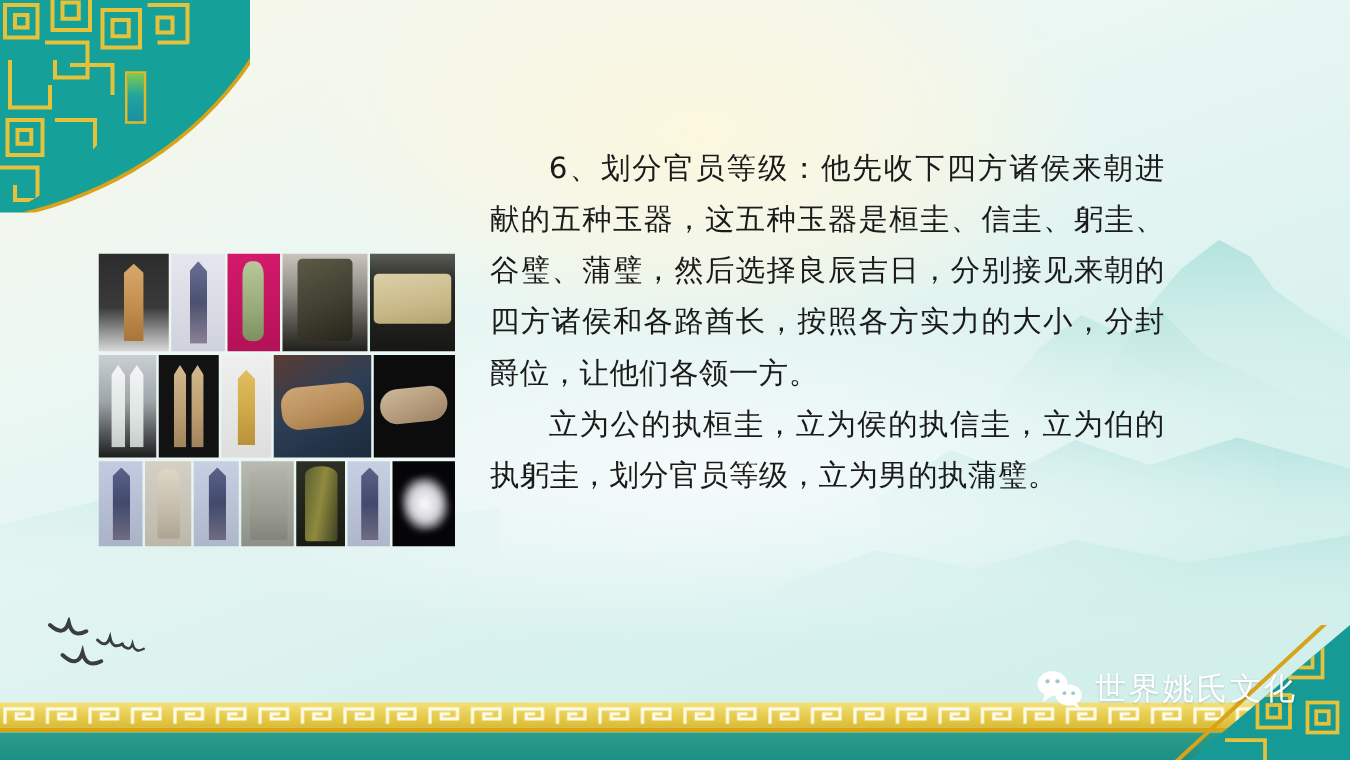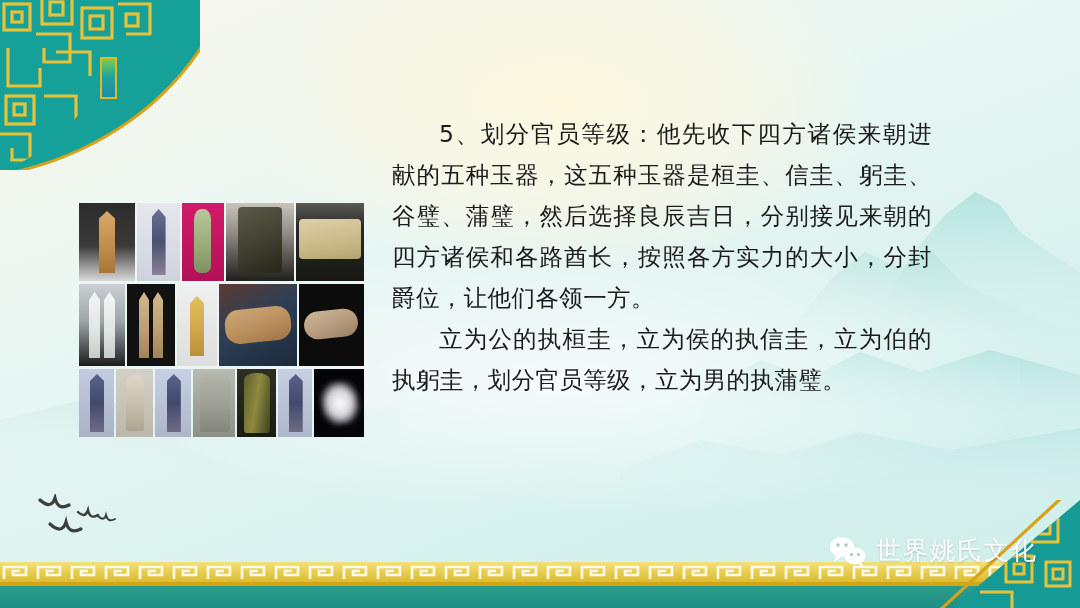--- a/index.html
+++ b/index.html
@@ -308,21 +308,21 @@
         <div class="cell" style="width: 36px; background: linear-gradient(rgb(199, 207, 226) 0%, rgb(174, 182, 203) 100%);">
           <div style="position: absolute; left: 11px; top: 5px; width: 14px; height: 58px; background: linear-gradient(rgb(90, 98, 136) 0%, rgb(65, 74, 109) 50%, rgb(111, 107, 132) 100%); clip-path: polygon(50% 0px, 100% 12%, 100% 100%, 0px 100%, 0px 12%);"></div>
         </div>
         <div class="cell" style="width: 52px; background: rgb(5, 5, 8);">
           <div style="position: absolute; left: 7px; top: 12px; width: 38px; height: 44px; background: radial-gradient(rgb(255, 255, 255) 0%, rgb(207, 207, 214) 45%, rgba(8, 8, 12, 0) 78%); transform: rotate(-8deg); filter: blur(2px);"></div>
         </div>
       </div>
     </div>
 
   <div class="text-block">
-    <p class="para indent">5、划分官员等级：他先收下四方诸侯来朝进献的五种玉器，这五种玉器是桓圭、信圭、躬圭、谷璧、蒲璧，然后选择良辰吉日，分别接见来朝的四方诸侯和各路酋长，按照各方实力的大小，分封爵位，让他们各领一方。</p>
+    <p class="para indent">6、划分官员等级：他先收下四方诸侯来朝进献的五种玉器，这五种玉器是桓圭、信圭、躬圭、谷璧、蒲璧，然后选择良辰吉日，分别接见来朝的四方诸侯和各路酋长，按照各方实力的大小，分封爵位，让他们各领一方。</p>
     <p class="para indent">立为公的执桓圭，立为侯的执信圭，立为伯的执躬圭，划分官员等级，立为男的执蒲璧。</p>
   </div>
 
   <div class="bottom-band">
     <div class="band-meander">
       <svg width="1080" height="20" viewBox="0 0 1080 20" preserveAspectRatio="none">
         <defs>
           <pattern id="gk" x="0" y="0" width="34" height="20" patternUnits="userSpaceOnUse">
             <path d="M4 17 L4 5 L26 5 L26 13 L13 13 L13 9 L20 9" fill="none" stroke="#fdfbe8" stroke-width="2.6"></path>
           </pattern>

